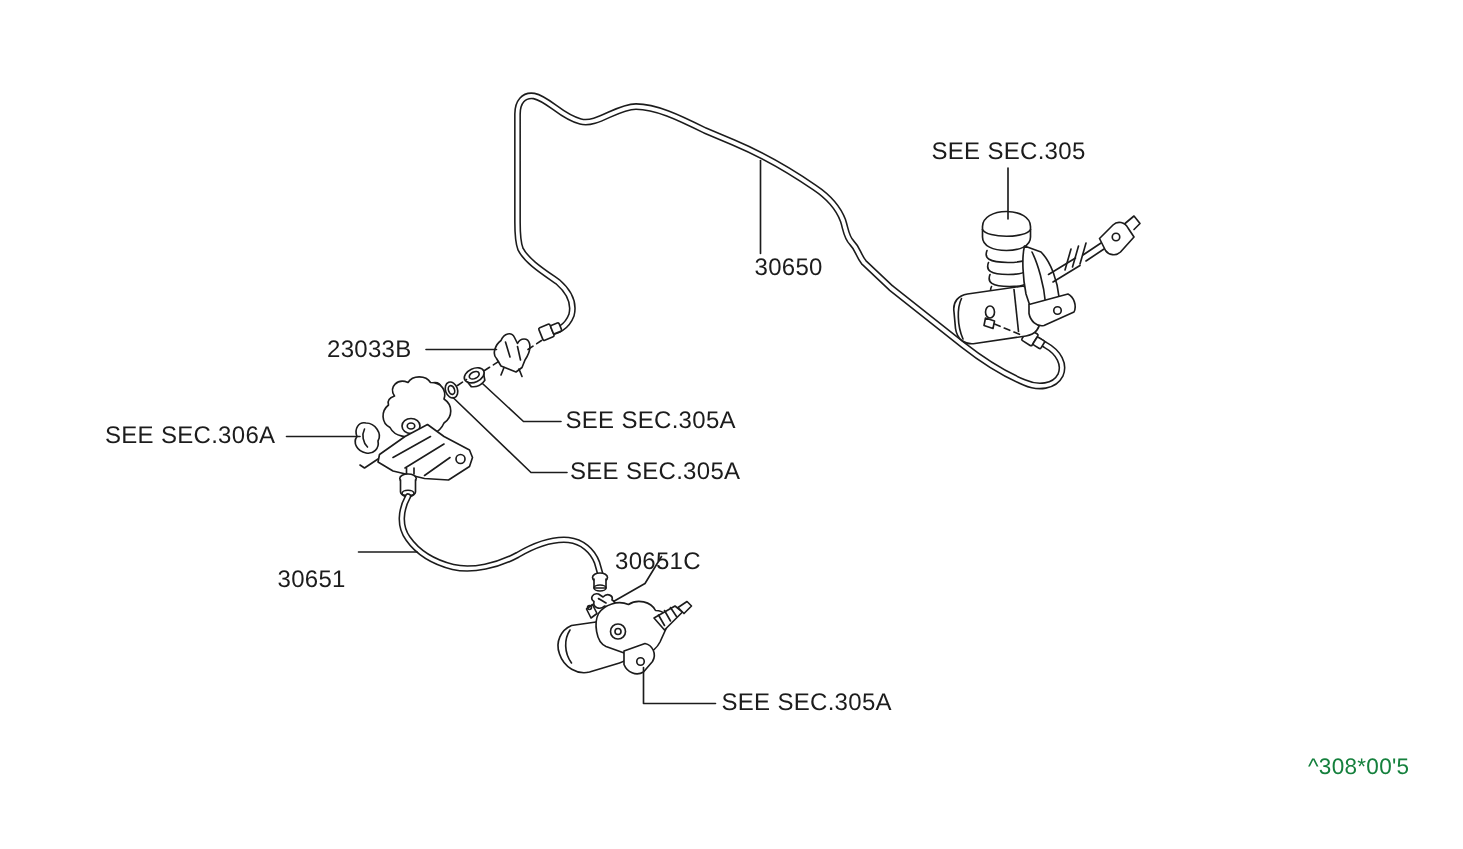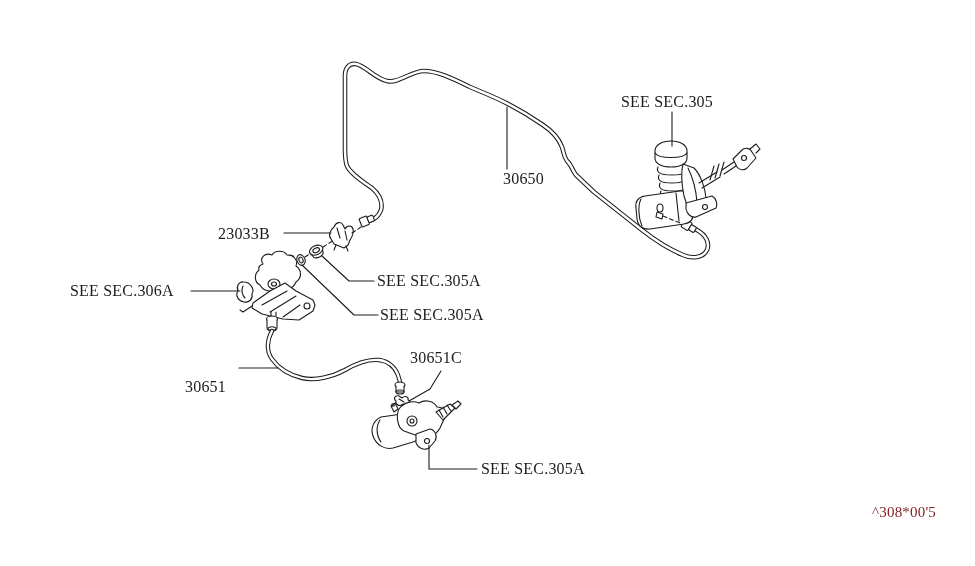--- a/index.html
+++ b/index.html
@@ -1,25 +1,25 @@
 <!DOCTYPE html>
 <html><head>
 <meta charset="utf-8">
 <style>
   html,body{margin:0;padding:0;background:#ffffff;}
   .stage{
     position:relative;width:975px;height:566px;background:#ffffff;overflow:hidden;
-    font-family:Liberation Serif, serif;
+    font-family:Liberation Sans, sans-serif;
   }
   .art{position:absolute;left:0;top:0;}
   .callout{
     position:absolute;font-size:16px;line-height:18px;color:#1c1c1c;
     white-space:nowrap;letter-spacing:0.2px;
   }
-  .code{font-size:15px;color:#7f1d1d;}
+  .code{font-size:15px;color:#15803d;}
   .ln{fill:none;stroke:#1c1c1c;stroke-width:1.1;stroke-linecap:round;stroke-linejoin:round;}
   .wfill{fill:#ffffff;}
   .tube-outer{fill:none;stroke:#1c1c1c;stroke-width:4.6;stroke-linecap:round;stroke-linejoin:round;}
   .tube-inner{fill:none;stroke:#ffffff;stroke-width:2.5;stroke-linecap:round;stroke-linejoin:round;}
   .hose-outer{fill:none;stroke:#1c1c1c;stroke-width:4.4;stroke-linecap:round;stroke-linejoin:round;}
   .hose-inner{fill:none;stroke:#ffffff;stroke-width:2.3;stroke-linecap:round;stroke-linejoin:round;}
   .dash{stroke-dasharray:4 3;}
 </style>
 </head>
 <body>
@@ -203,19 +203,19 @@
   <div class="callout" style="left:218px;top:225px;">23033B</div>
 
   <div class="callout" style="left:70px;top:282px;">SEE SEC.306A</div>
 
   <div class="callout" style="left:377px;top:272px;">SEE SEC.305A</div>
 
   <div class="callout" style="left:380px;top:306px;">SEE SEC.305A</div>
 
   <div class="callout" style="left:185px;top:378px;">30651</div>
 
-  <div class="callout" style="left:410px;top:349px;">30651C</div>
+  <div class="callout" style="left:410px;top:366px;">30651C</div>
 
   <div class="callout" style="left:481px;top:460px;">SEE SEC.305A</div>
 
   <div class="callout code" style="left:872px;top:503px;">^308*00'5</div>
 
 </div>
 
 </body></html>

